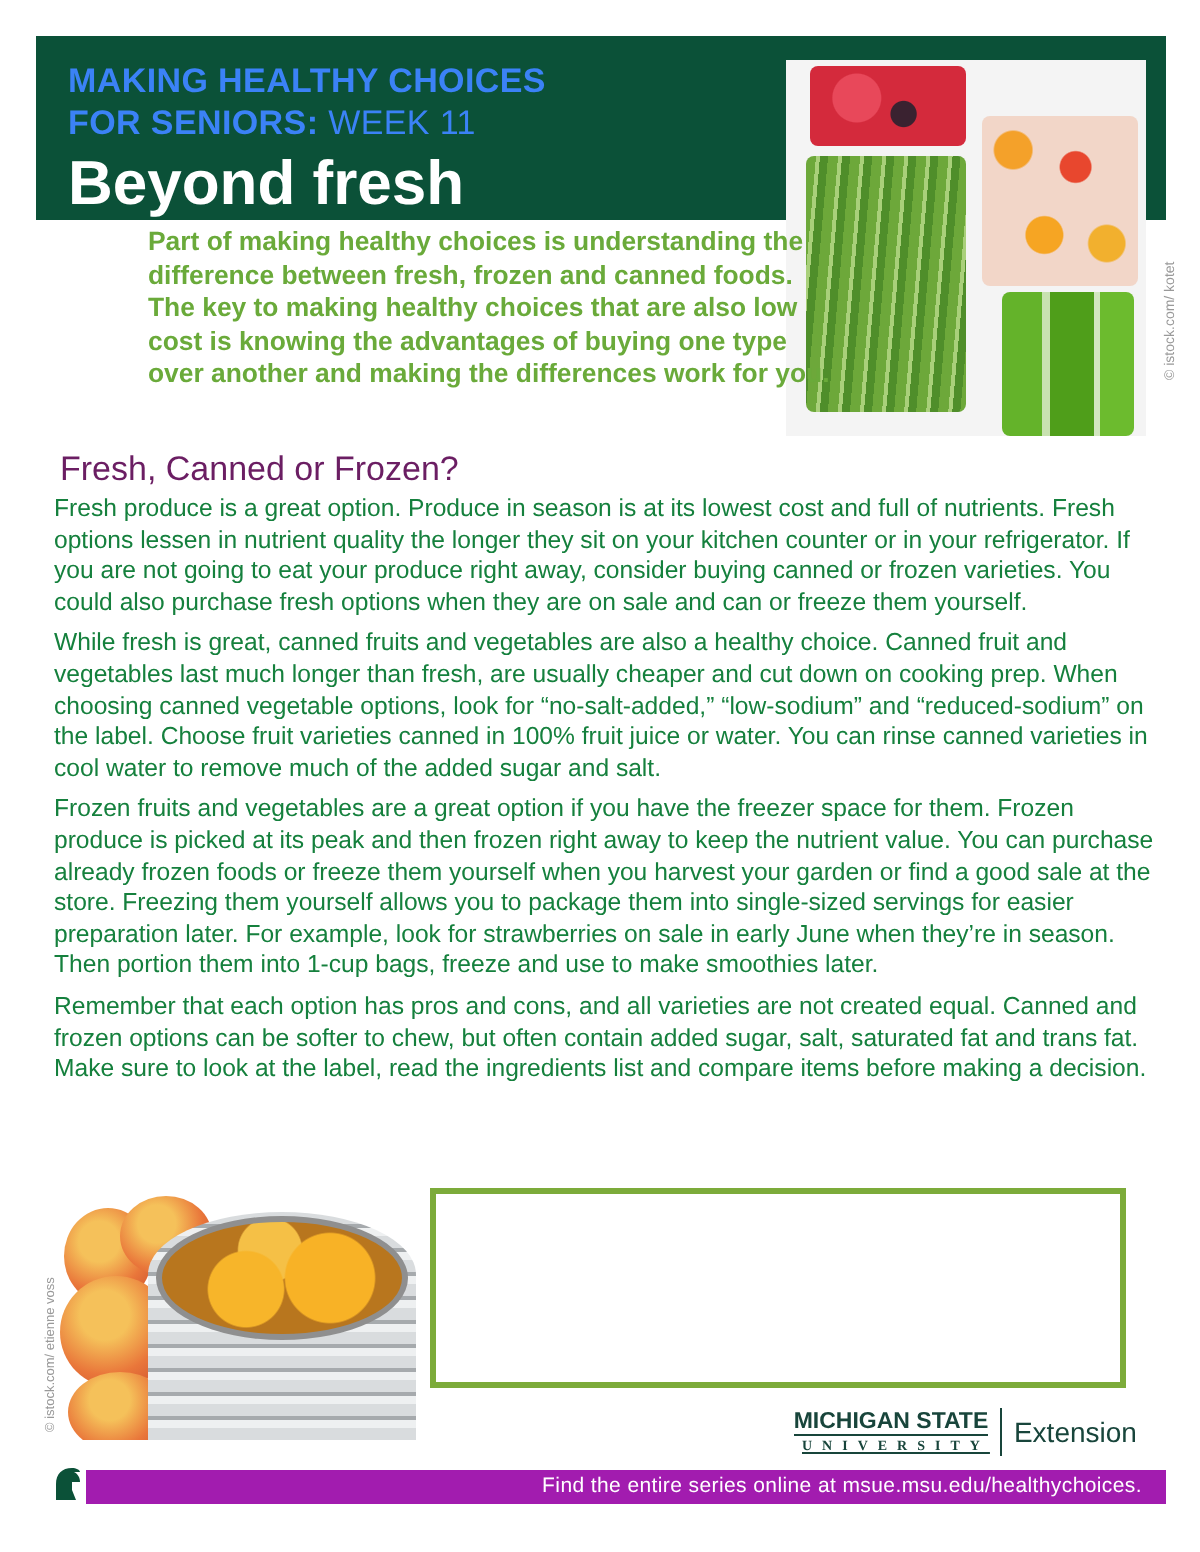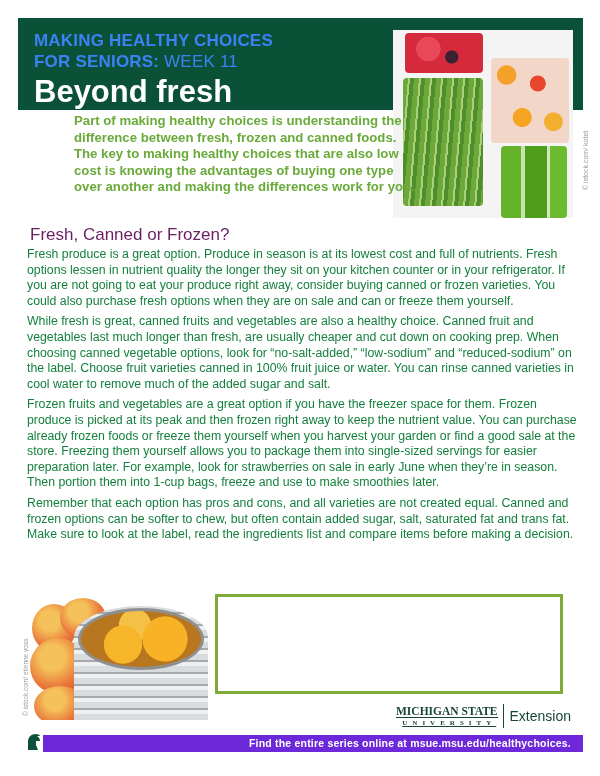--- a/index.html
+++ b/index.html
@@ -36,27 +36,27 @@
   .can { position:absolute; left:44px; top:8px; width:134px; height:120px; border-radius:50% 50% 0 0 / 26% 26% 0 0; background:repeating-linear-gradient(180deg, #d9dcde 0 6px, #a6aaad 6px 8px, #eef0f1 8px 12px); }
   .can-top { position:absolute; left:48px; top:10px; width:126px; height:62px; border-radius:50%; background:radial-gradient(circle at 35% 60%, #f7b52a 0 22%, transparent 23%), radial-gradient(circle at 70% 50%, #f8b226 0 25%, transparent 26%), radial-gradient(circle at 45% 25%, #f5c046 0 20%, transparent 21%), #b8761e; border:3px solid #8f8f8f; box-sizing:border-box; }
   .peach-credit { position:absolute; left:22px; top:716px; transform:rotate(-90deg); transform-origin:left top; font-size:6.5px; color:#999; white-space:nowrap; }
 
   .did-you-know { position:absolute; left:215px; top:594px; width:348px; height:100px; border:3px solid #7cab3a; box-sizing:border-box; background:#ffffff; }
   .dyk-heading { position:absolute; left:10px; top:7px; font-weight:bold; font-size:17px; color:#6b1e63; }
   .dyk-body { position:absolute; left:10px; top:30px; width:320px; font-weight:bold; font-size:11px; line-height:15px; color:#231f20; }
 
   .msu-logo { position:absolute; left:396px; top:703px; height:26px; display:flex; align-items:center; color:#18453b; }
   .msu-wordmark { display:flex; flex-direction:column; align-items:center; }
-  .msu-name { font-family:Liberation Serif, serif; font-weight:bold; font-size:11.5px; letter-spacing:0px; border-bottom:1px solid #18453b; line-height:12px; }
+  .msu-name { font-family:Liberation Sans, sans-serif; font-weight:bold; font-size:11.5px; letter-spacing:0px; border-bottom:1px solid #18453b; line-height:12px; }
   .msu-univ { font-family:"Liberation Serif", serif; font-weight:bold; font-size:7px; letter-spacing:5px; line-height:10px; margin-left:5px;text-decoration:underline; }
   .msu-divider { width:1px; height:24px; background:#18453b; margin:0 6px 0 5px; }
   .msu-ext { font-size:14px; color:#18453b; }
 
   .spartan-icon { position:absolute; left:25px; top:733px; width:16px; height:18px; }
-  .footer-band { position:absolute; left:43px; top:735px; width:540px; height:17px; background:#6d28d9;font-weight:bold; }
+  .footer-band { position:absolute; left:43px; top:735px; width:540px; height:17px; background:#a21caf; }
   .footer-text { position:absolute; right:12px; top:2px; font-size:10.5px; color:#ffffff; letter-spacing:0.2px; }
 </style>
 </head>
 <body>
 
 <div class="header-band"></div>
 <div class="series-line1">MAKING HEALTHY CHOICES</div>
 <div class="series-line2"><span>FOR SENIORS:</span><span class="week"> WEEK 11</span></div>
 <div class="page-title">Beyond fresh</div>
 

